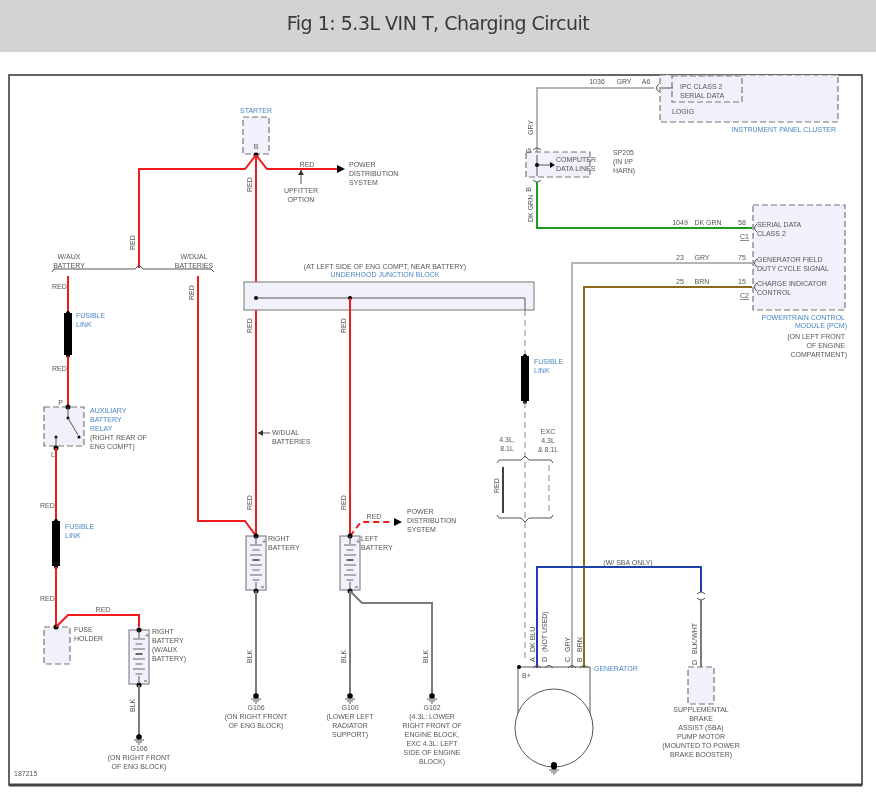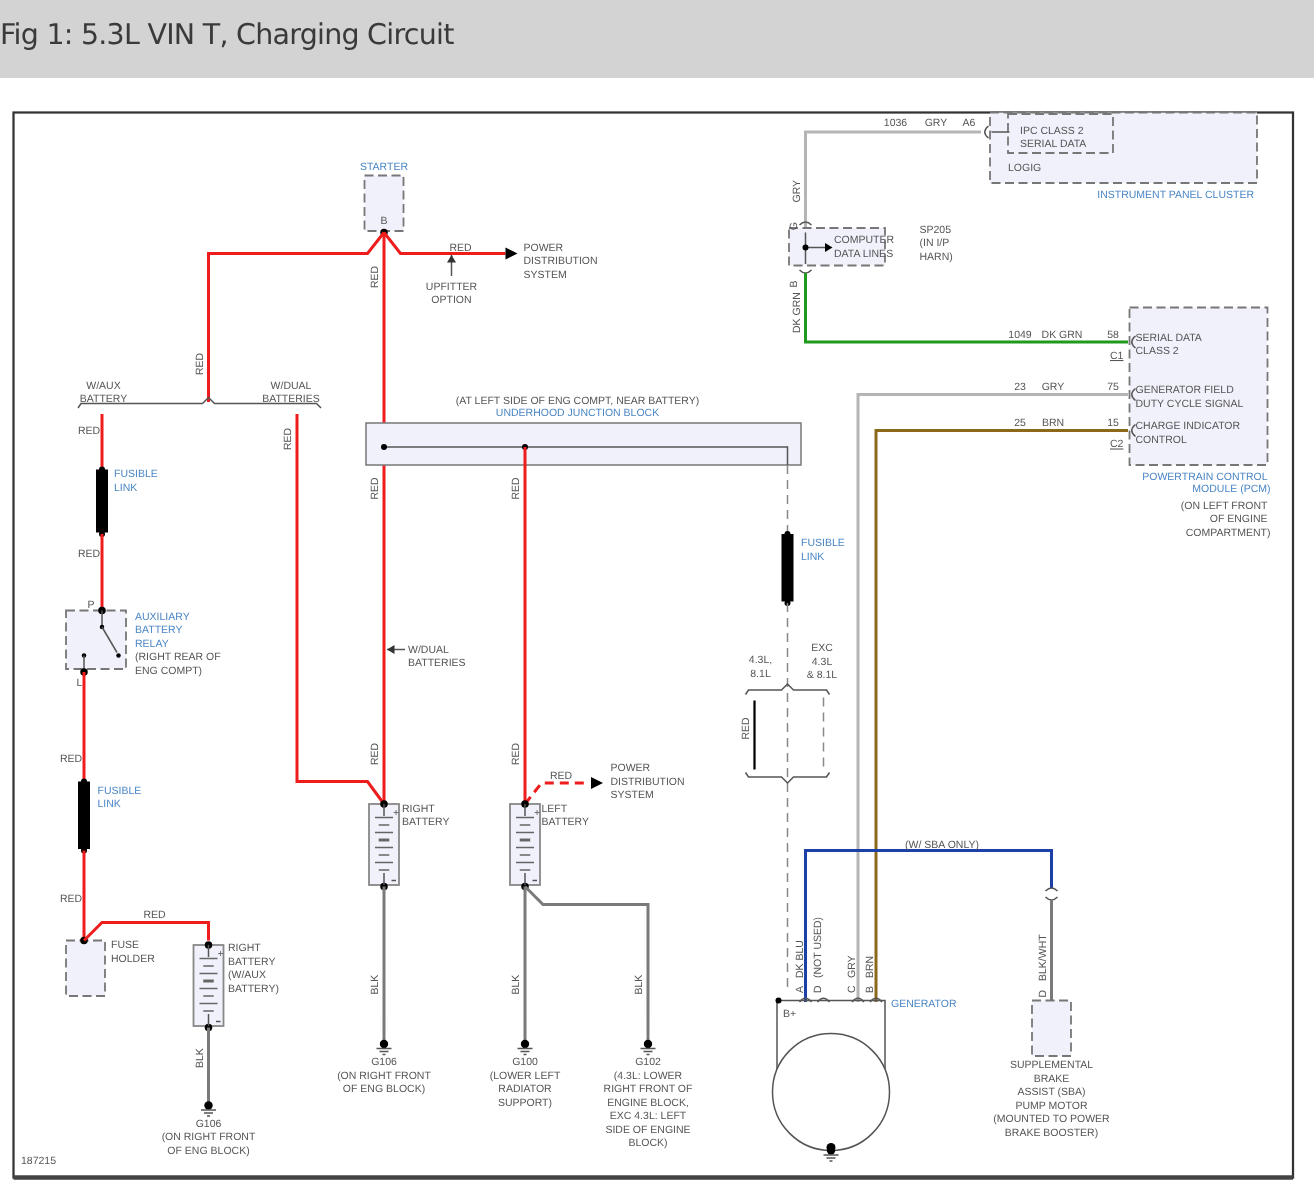--- a/index.html
+++ b/index.html
@@ -1,18 +1,18 @@
 <!DOCTYPE html>
 <html><head>
 <meta charset="utf-8">
 <style>
   html, body { margin:0; padding:0; background:#ffffff; }
   body { width:876px; height:799px; position:relative; overflow:hidden; font-family:"Liberation Sans", sans-serif; }
   .header { position:absolute; left:0; top:0; width:876px; height:52px; background:#d3d3d3; }
-  .header-title { position:absolute; left:0; top:0; width:876px; height:52px; line-height:46px; text-align:left; font-family:"DejaVu Sans", sans-serif; font-size:19px; color:#3a3a3a; letter-spacing:-0.5px; }
+  .header-title { position:absolute; left:0; top:0; width:876px; height:52px; line-height:46px; text-align:center; font-family:"DejaVu Sans", sans-serif; font-size:19px; color:#3a3a3a; letter-spacing:-0.5px; }
   svg { position:absolute; left:0; top:0; }
   .t { font-family:"Liberation Sans", sans-serif; font-size:7px; fill:#555; }
   .tb { font-family:"Liberation Sans", sans-serif; font-size:7px; fill:#4a86c5; }
   .comp { fill:#f1f1fb; stroke:#777; stroke-width:1.2; stroke-dasharray:6 3; }
   .red { stroke:#ee1c1c; stroke-width:2; fill:none; }
   .gry { stroke:#b5b5b5; stroke-width:2; fill:none; }
   .brn { stroke:#8a6a1a; stroke-width:2; fill:none; }
   .grn { stroke:#1e9a1e; stroke-width:2; fill:none; }
   .blu { stroke:#1c3fa8; stroke-width:2; fill:none; }
   .blk { stroke:#7a7a7a; stroke-width:2; fill:none; }

